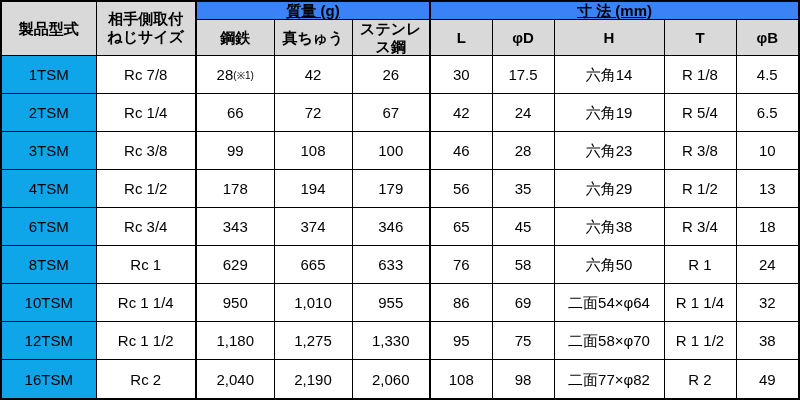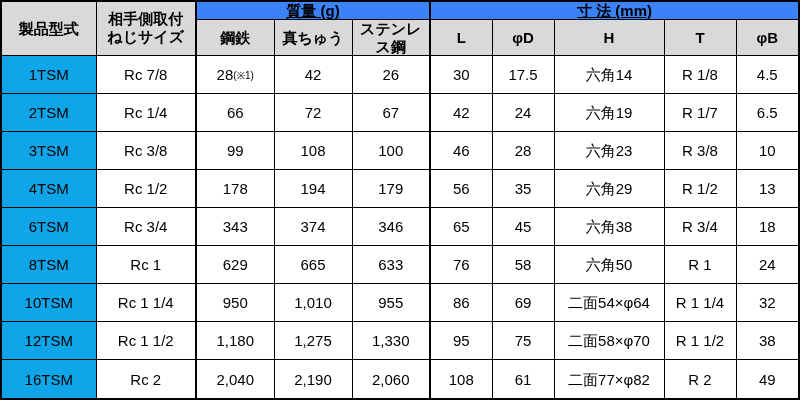--- a/index.html
+++ b/index.html
@@ -131,21 +131,21 @@
     </tr>
     <tr>
       <td class="model-cell">2TSM</td>
       <td class="thread-cell">Rc 1/4</td>
       <td class="val grp-left">66</td>
       <td class="val">72</td>
       <td class="val">67</td>
       <td class="val grp-left">42</td>
       <td class="val">24</td>
       <td class="val h-cell">六角19</td>
-      <td class="val">R 1/7</td>
+      <td class="val">R 5/4</td>
       <td class="val">6.5</td>
     </tr>
     <tr>
       <td class="model-cell">3TSM</td>
       <td class="thread-cell">Rc 3/8</td>
       <td class="val grp-left">99</td>
       <td class="val">108</td>
       <td class="val">100</td>
       <td class="val grp-left">46</td>
       <td class="val">28</td>
@@ -213,19 +213,19 @@
       <td class="val">R 1 1/2</td>
       <td class="val">38</td>
     </tr>
     <tr>
       <td class="model-cell">16TSM</td>
       <td class="thread-cell">Rc 2</td>
       <td class="val grp-left">2,040</td>
       <td class="val">2,190</td>
       <td class="val">2,060</td>
       <td class="val grp-left">108</td>
-      <td class="val">61</td>
+      <td class="val">98</td>
       <td class="val h-cell small">二面77×φ82</td>
       <td class="val">R 2</td>
       <td class="val">49</td>
     </tr>
   </tbody>
 </table>
 
 </body></html>

